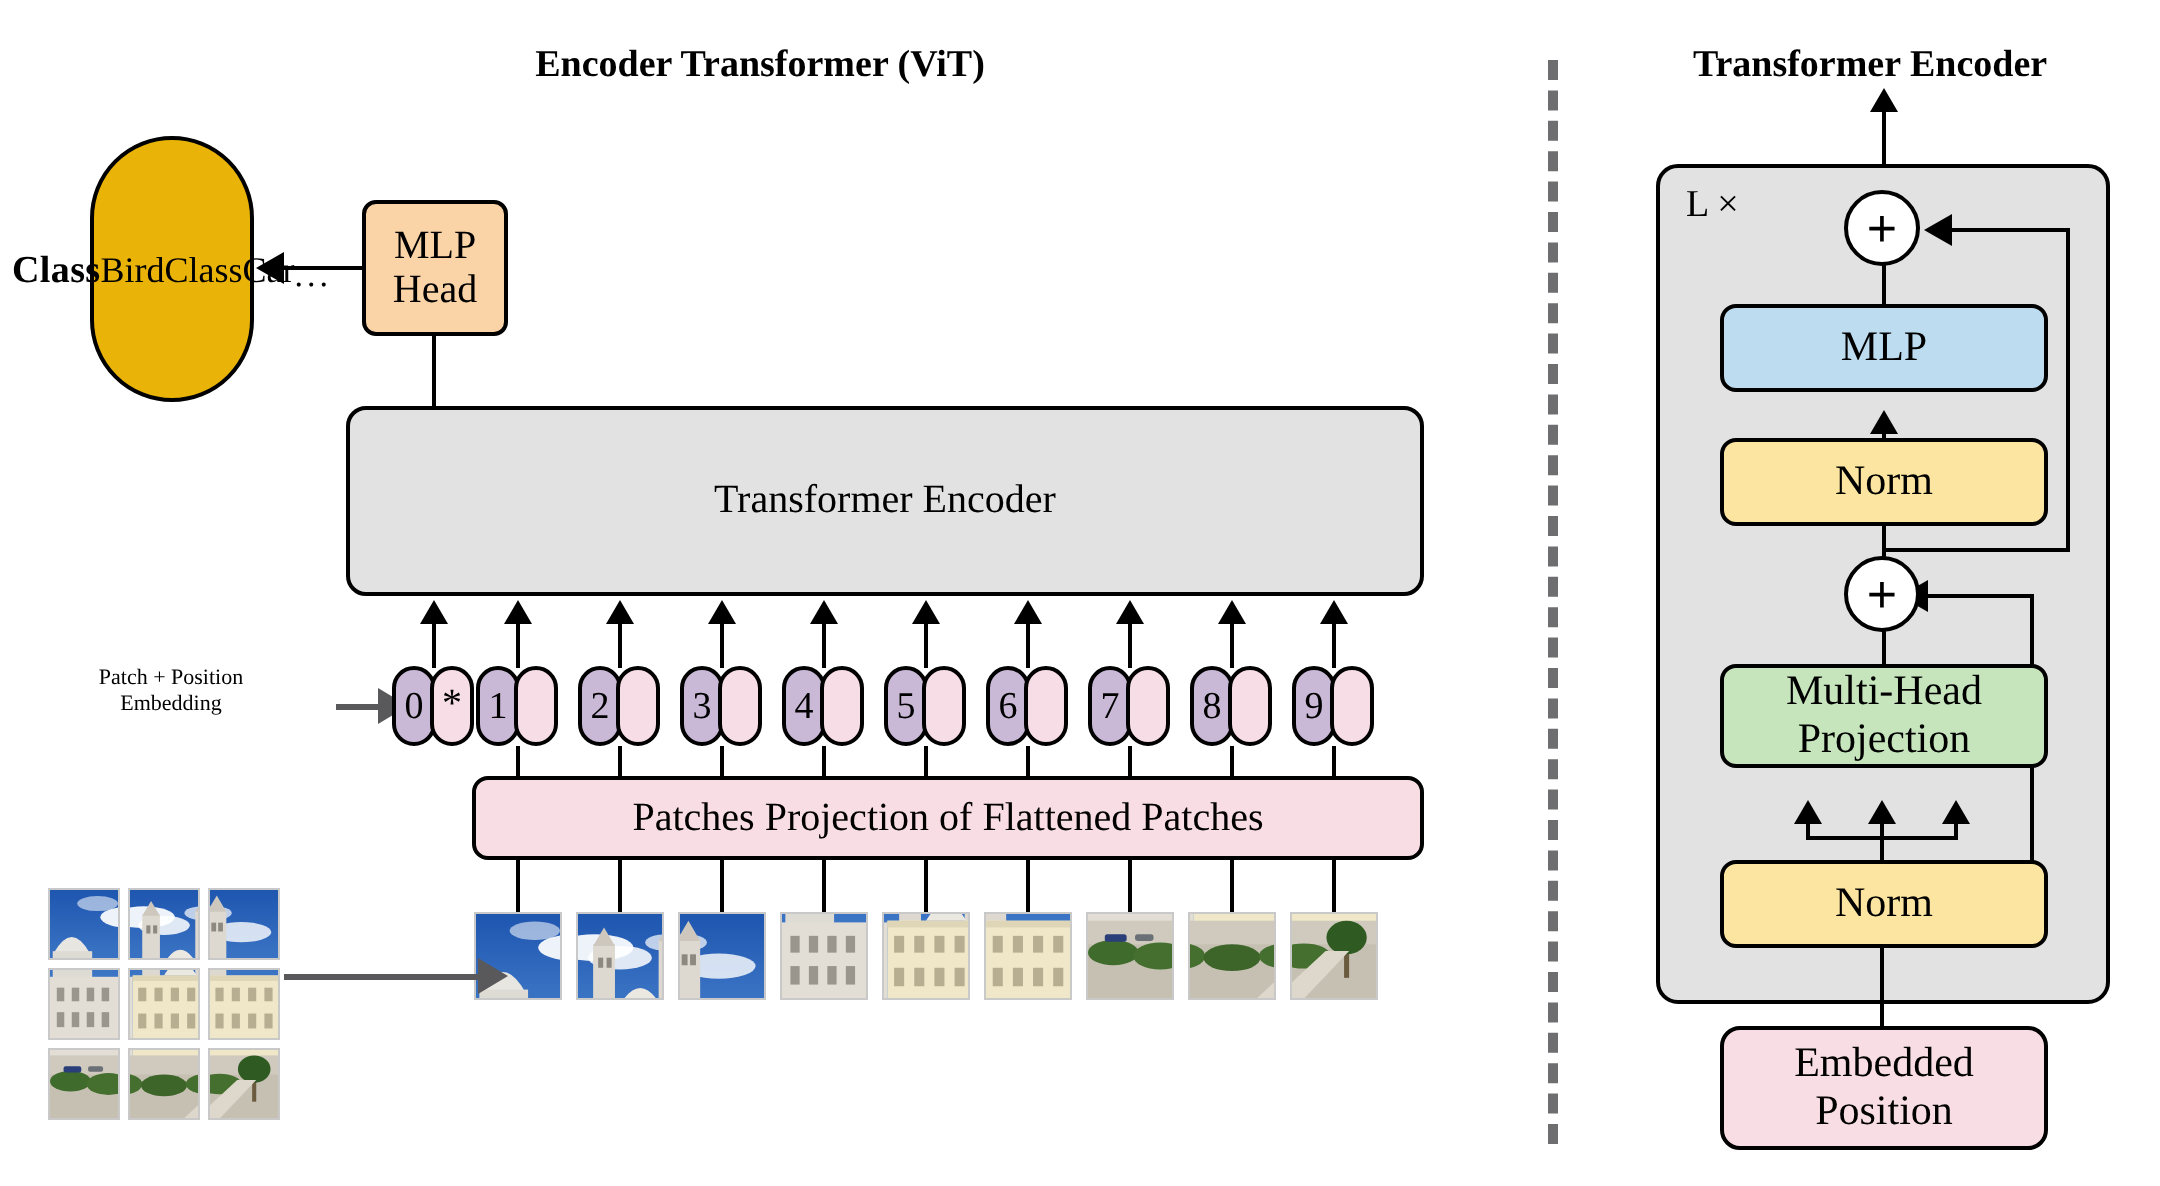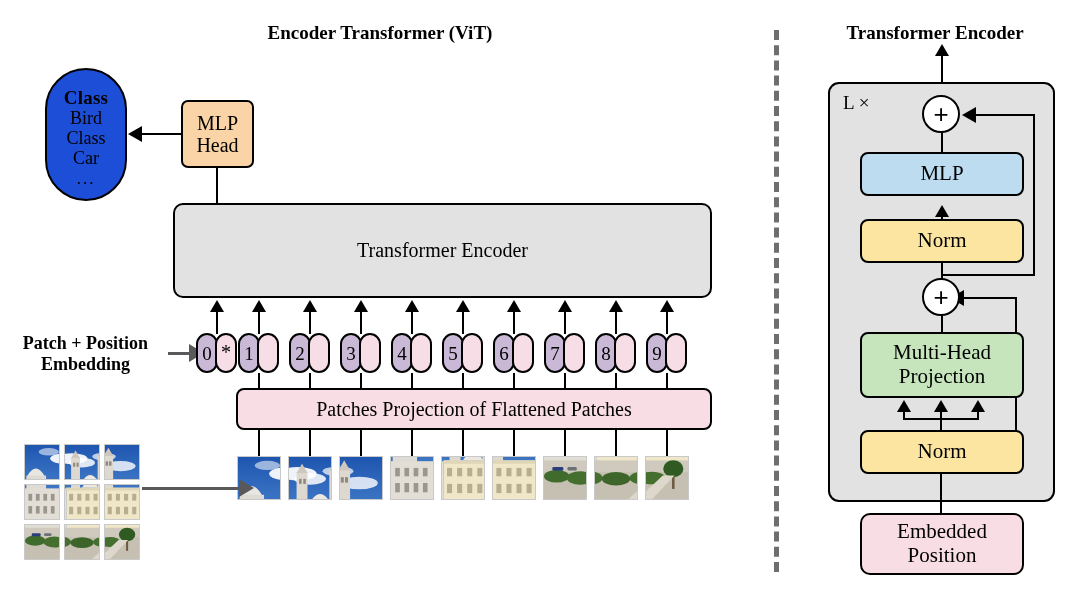--- a/index.html
+++ b/index.html
@@ -17,22 +17,22 @@
   
   .box{
     position:absolute;box-sizing:border-box;
     border:2.2px solid #000;border-radius:9px;
     display:flex;align-items:center;justify-content:center;
     text-align:center;line-height:1.12;color:#000;
   }
   .box.sq{border-radius:7px;}
   
   #class-pill{
-    border-radius:46px;flex-direction:column;
-    background:#1d4ed8;font-size:18px;
+    border-radius:46px;flex-direction:row;
+    background:#eab308;font-size:18px;
     padding-top:2px;
   }
   #class-pill .hd{font-weight:bold;font-size:19px;letter-spacing:.2px;}
   #class-pill .dots{font-size:17px;letter-spacing:2px;line-height:.6;padding-top:6px;}
   
   .ln{position:absolute;background:#000;}
   .vln{width:2.4px;}
   .hln{height:2.4px;}
   .arrow-up{
     position:absolute;width:0;height:0;
@@ -81,21 +81,21 @@
     display:flex;align-items:center;justify-content:center;
     font-size:26px;line-height:1;color:#000;z-index:5;
     font-family:"Liberation Sans", sans-serif;
   }
   .dash-col{
     position:absolute;width:0;
     border-left:5px dashed #6e6e70;
   }
   .lx{position:absolute;font-size:19px;color:#000;}
   .side-lbl{position:absolute;color:#000;}
-  .bold-lbl{font-weight:bold;font-size:18px;text-align:center;line-height:1.16;}
+  .bold-lbl{font-weight:normal;font-size:11px;text-align:center;line-height:1.16;}
   .note{font-size:15px;line-height:1.25;}
   .mono{font-family:"Liberation Mono", monospace;font-size:13.5px;}
 </style>
 </head>
 <body>
 
 <div class="ttl abs" style="left:100px;top:22px;width:560px;">Encoder Transformer (ViT)</div>
 <div class="ttl abs" style="left:800px;top:22px;width:270px;">Transformer Encoder</div>
 
 <div class="box" id="class-pill" style="left:45px;top:68px;width:82px;height:133px;">
@@ -1836,21 +1836,21 @@
 
 <div class="plus" style="left:922px;top:278px;">+</div>
 
 <div class="ln vln" style="left:1015px;top:297px;height:165px;"></div>
 <div class="ln hln" style="left:962px;top:297px;width:55px;"></div>
 <div class="arrow-left" style="left:950px;top:290px;"></div>
 <div class="ln hln" style="left:941px;top:460px;width:76px;"></div>
 
 <div class="ln vln" style="left:941px;top:314px;height:20px;"></div>
 
-<div class="box" style="left:860px;top:332px;width:164px;height:66px;background:#C6E5BC;font-size:21px;border-radius:8px;flex-direction:column;">
+<div class="box" style="left:860px;top:332px;width:164px;height:52px;background:#C6E5BC;font-size:21px;border-radius:8px;flex-direction:column;">
   <span>Multi-Head</span>
   <span>Projection</span>
 </div>
 
 <div class="ln hln" style="left:903px;top:418px;width:76px;"></div>
 <div class="ln vln" style="left:903px;top:410px;height:10px;"></div>
 <div class="ln vln" style="left:940px;top:410px;height:10px;"></div>
 <div class="ln vln" style="left:977px;top:410px;height:10px;"></div>
 <div class="arrow-up" style="left:897px;top:400px;"></div>
 <div class="arrow-up" style="left:934px;top:400px;"></div>

